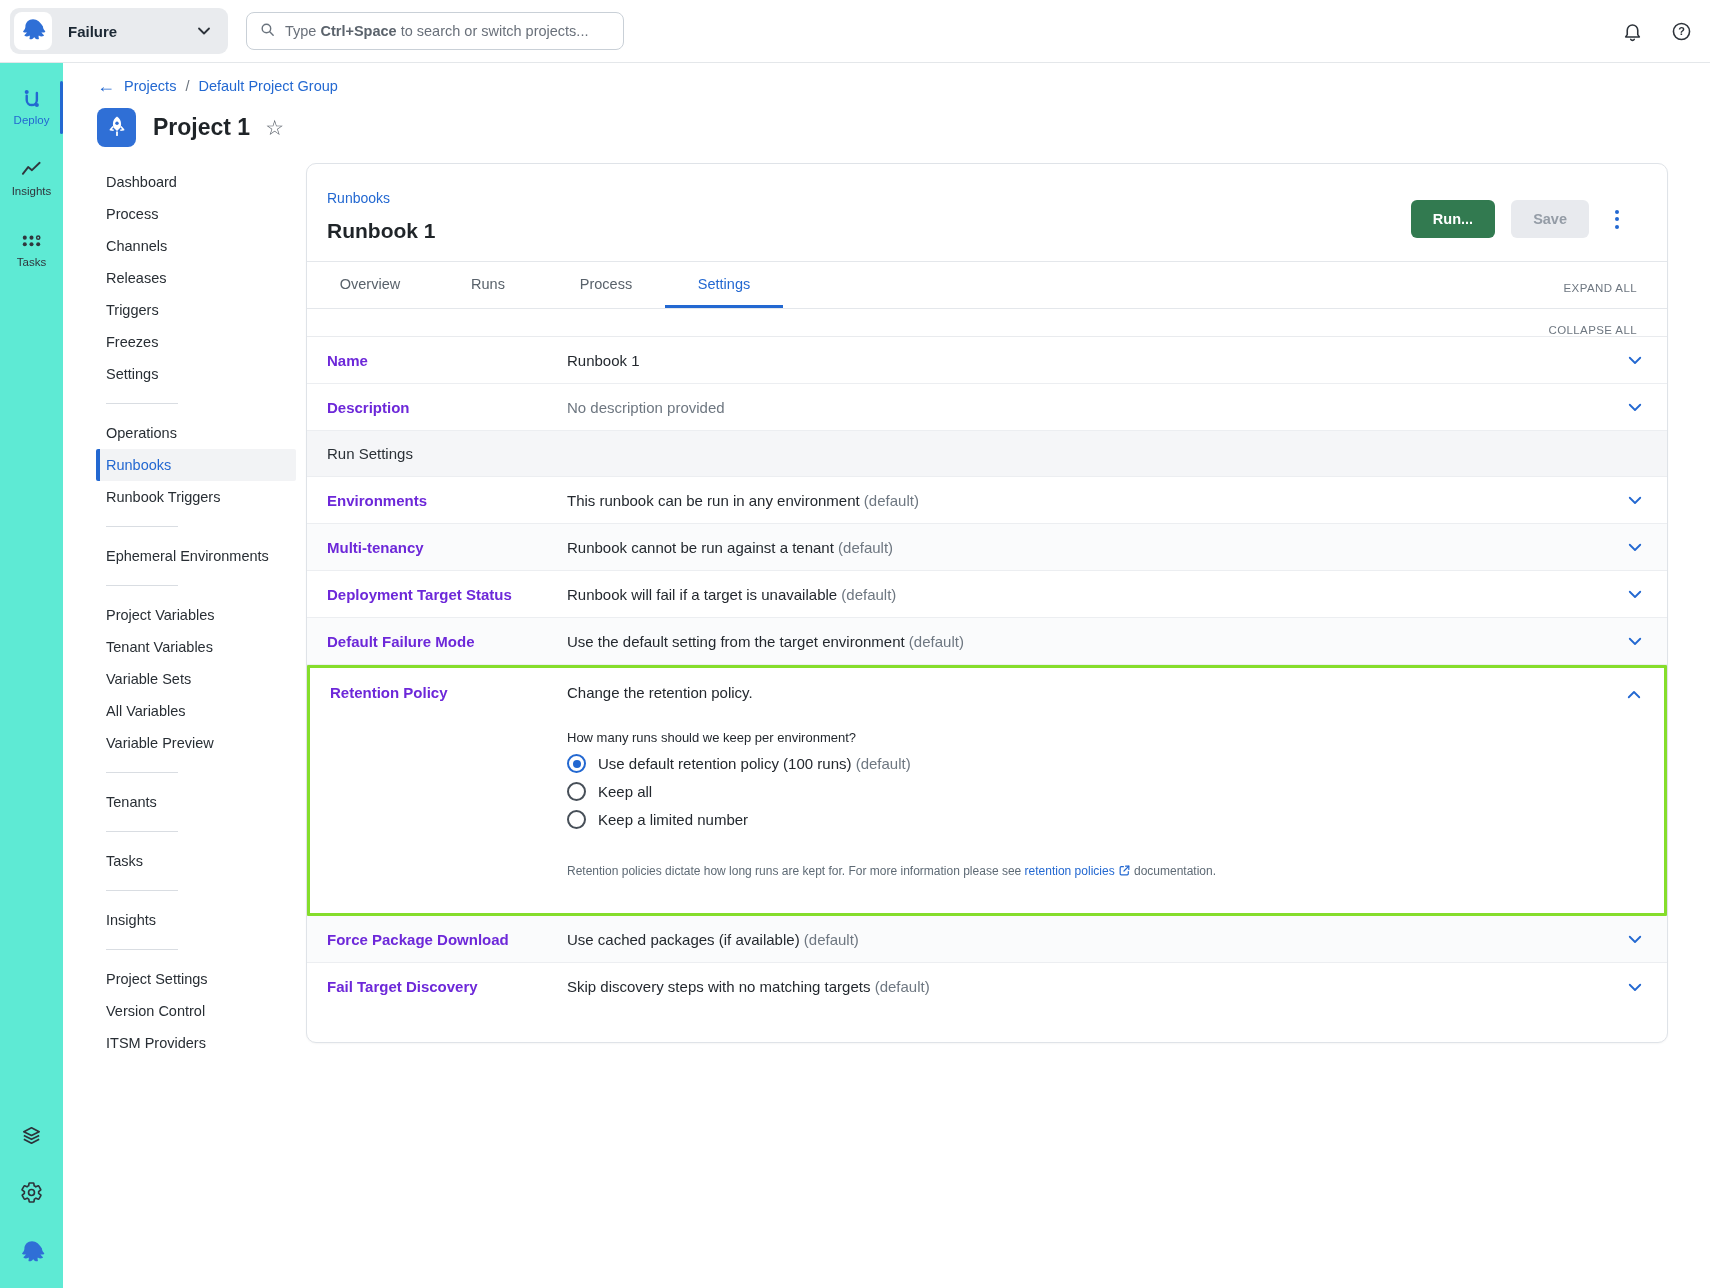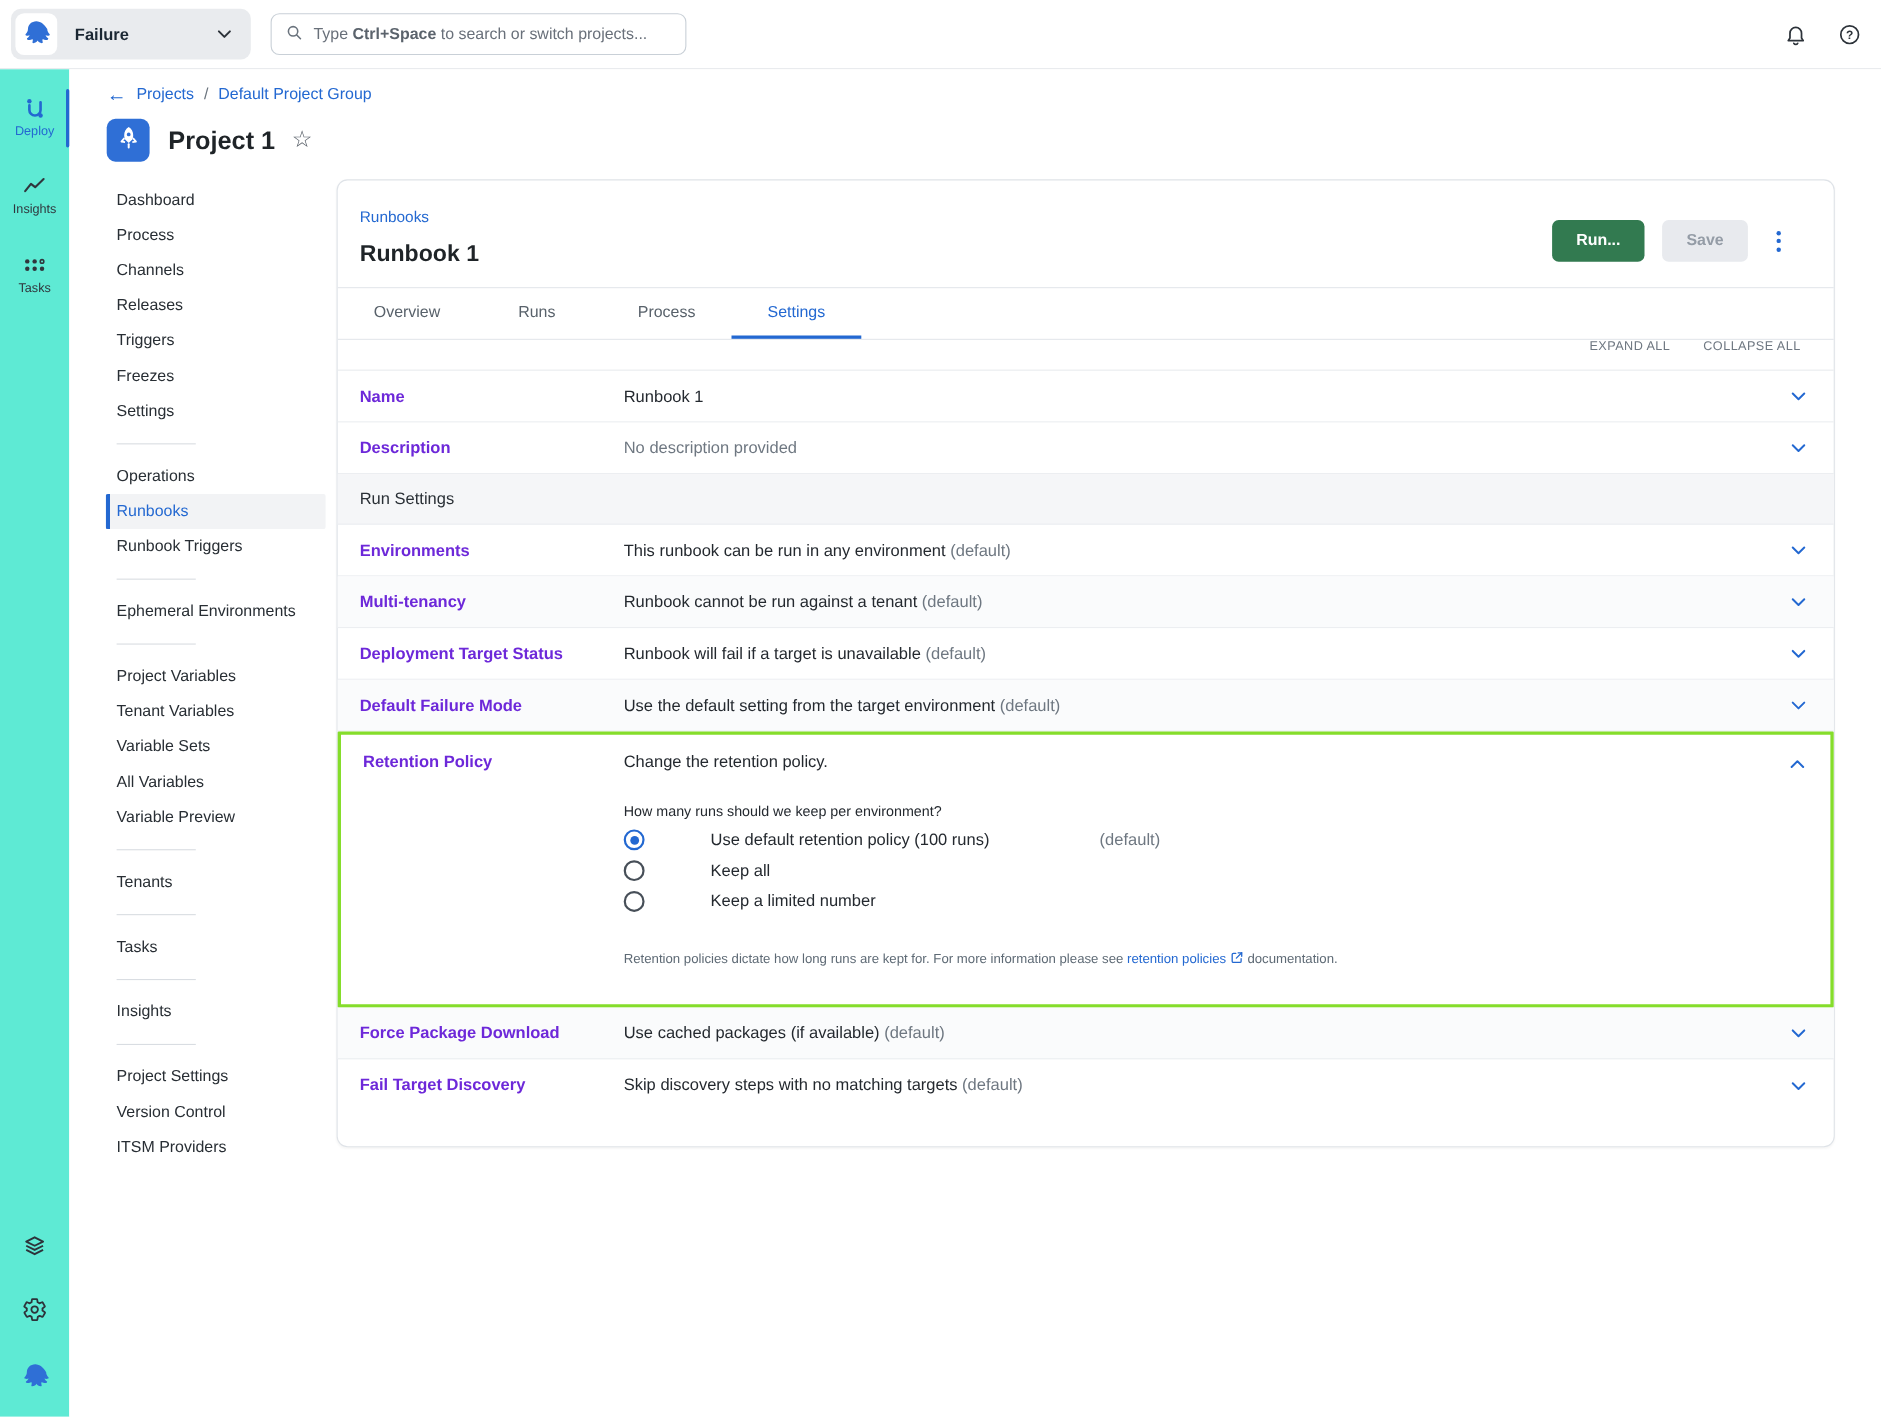--- a/index.html
+++ b/index.html
@@ -74,23 +74,23 @@
   .btn-save { background:#e8eaee; color:#949ca6; }
   .kebab { display:flex; flex-direction:column; gap:3.5px; padding:6px 10px; cursor:pointer; }
   .kebab i { width:4px; height:4px; border-radius:50%; background:#2368d1; }
 
   .tabbar { display:flex; border-top:1px solid #e4e7eb; border-bottom:1px solid #e4e7eb;
             padding-left:4px; }
   .tab { min-width:118px; text-align:center; line-height:45px; height:46px; font-size:14.5px;
          font-weight:normal; color:#59626b; cursor:pointer; }
   .tab.active { color:#2368d1; border-bottom:3px solid #2368d1; }
 
-  .subheader { display:flex; justify-content:flex-end; gap:30px; align-items:flex-start;
+  .subheader { display:flex; justify-content:flex-end; gap:30px; align-items:flex-end;
                height:28px; padding-right:30px; border-bottom:1px solid #e9ebee;
-               font-size:11.5px; letter-spacing:.4px; color:#6e7781; }
+               font-size:11.5px; letter-spacing:.4px; color:#6e7781;flex-direction:column; }
   .subheader span { cursor:pointer; }
 
   
   .srow { display:flex; align-items:center; min-height:47px; border-bottom:1px solid #eceef1;
           font-size:15px; }
   .srow.alt { background:#fafbfc; }
   .srow-label { flex:0 0 260px; padding-left:20px; font-weight:bold; color:#6d28d9; }
   .srow-value { flex:1; color:#24292f; }
   .muted { color:#6e7781; }
   .srow-chevron { flex:0 0 64px; display:flex; justify-content:center; cursor:pointer; }
@@ -99,21 +99,21 @@
                  color:#2a3036; }
 
   
   .retention { display:flex; align-items:flex-start; border:3px solid #85dd2b;
                border-radius:1px; padding:14px 0 30px; background:#fff;
                margin:0; border-bottom:3px solid #85dd2b; font-size:15px; }
   .retention .srow-label { padding-top:2px; flex:0 0 257px; }
   .ret-body { flex:1; }
   .ret-line1 { color:#24292f; padding-top:2px; }
   .ret-question { margin-top:29px; font-size:13px; color:#24292f; }
-  .radio-row { display:flex; align-items:center; margin-top:9px; cursor:pointer;gap:48px; }
+  .radio-row { display:flex; align-items:center; margin-top:9px; cursor:pointer; }
   .radio { width:19px; height:19px; border-radius:50%; border:2px solid #474f58;
            margin-right:12px; flex:none; position:relative; background:#fff; }
   .radio.sel { border-color:#2368d1; }
   .radio.sel::after { content:""; position:absolute; left:3.5px; top:3.5px; width:8px;
                       height:8px; border-radius:50%; background:#2368d1; }
   .radio-text { color:#24292f; }
   .ret-note { margin-top:33px; max-width:660px; font-size:12px; line-height:19px;
               color:#5e6a75; }
   .ret-note a { color:#2368d1; text-decoration:none; cursor:pointer; }
   .ext-ico { display:inline-block; vertical-align:-2px; margin-left:3px; }

